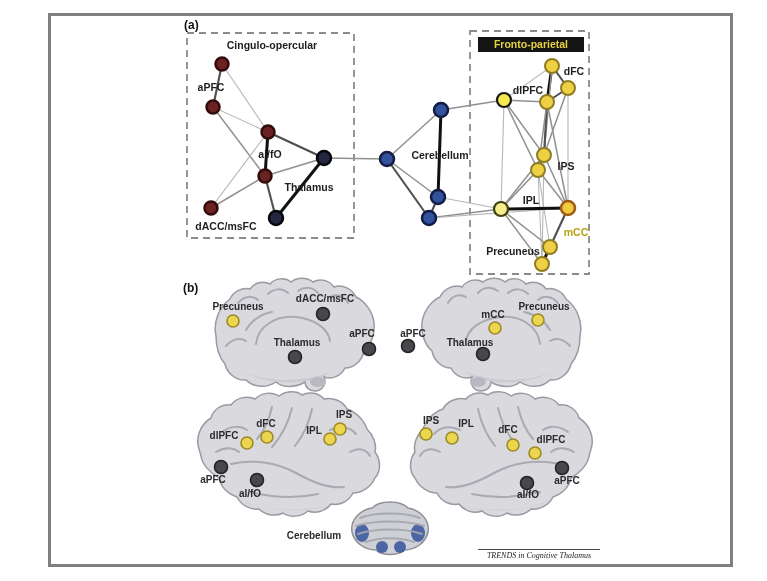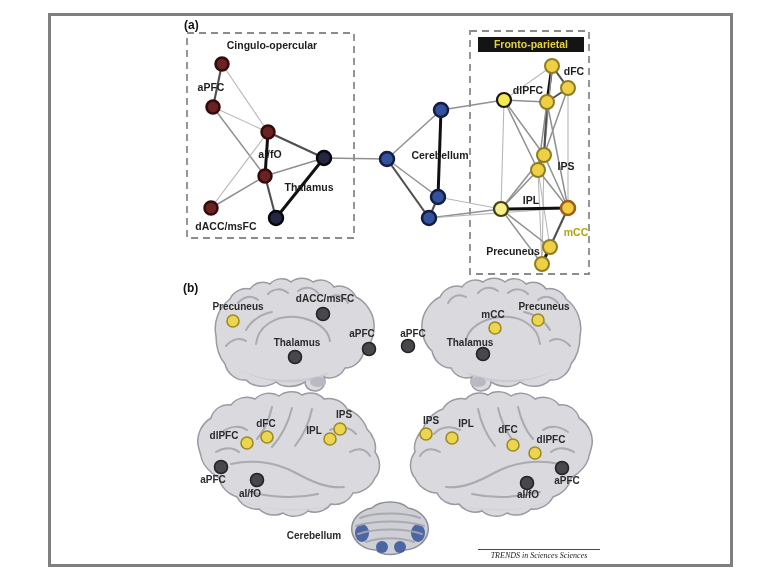--- a/index.html
+++ b/index.html
@@ -221,14 +221,14 @@
         <text x="431" y="424" text-anchor="middle" class="b-label">IPS</text>
         <text x="466" y="427" text-anchor="middle" class="b-label">IPL</text>
         <text x="508" y="433" text-anchor="middle" class="b-label">dFC</text>
         <text x="551" y="443" text-anchor="middle" class="b-label">dlPFC</text>
         <text x="567" y="484" text-anchor="middle" class="b-label">aPFC</text>
         <text x="528" y="498" text-anchor="middle" class="b-label">aI/fO</text>
         <text x="314" y="539" text-anchor="middle" class="b-label">Cerebellum</text>
       </g>
   </svg>
 
-  <div class="caption">TRENDS in Sciences Sciences</div>
+  <div class="caption">TRENDS in Cognitive Thalamus</div>
 </div>
 
 </body></html>

